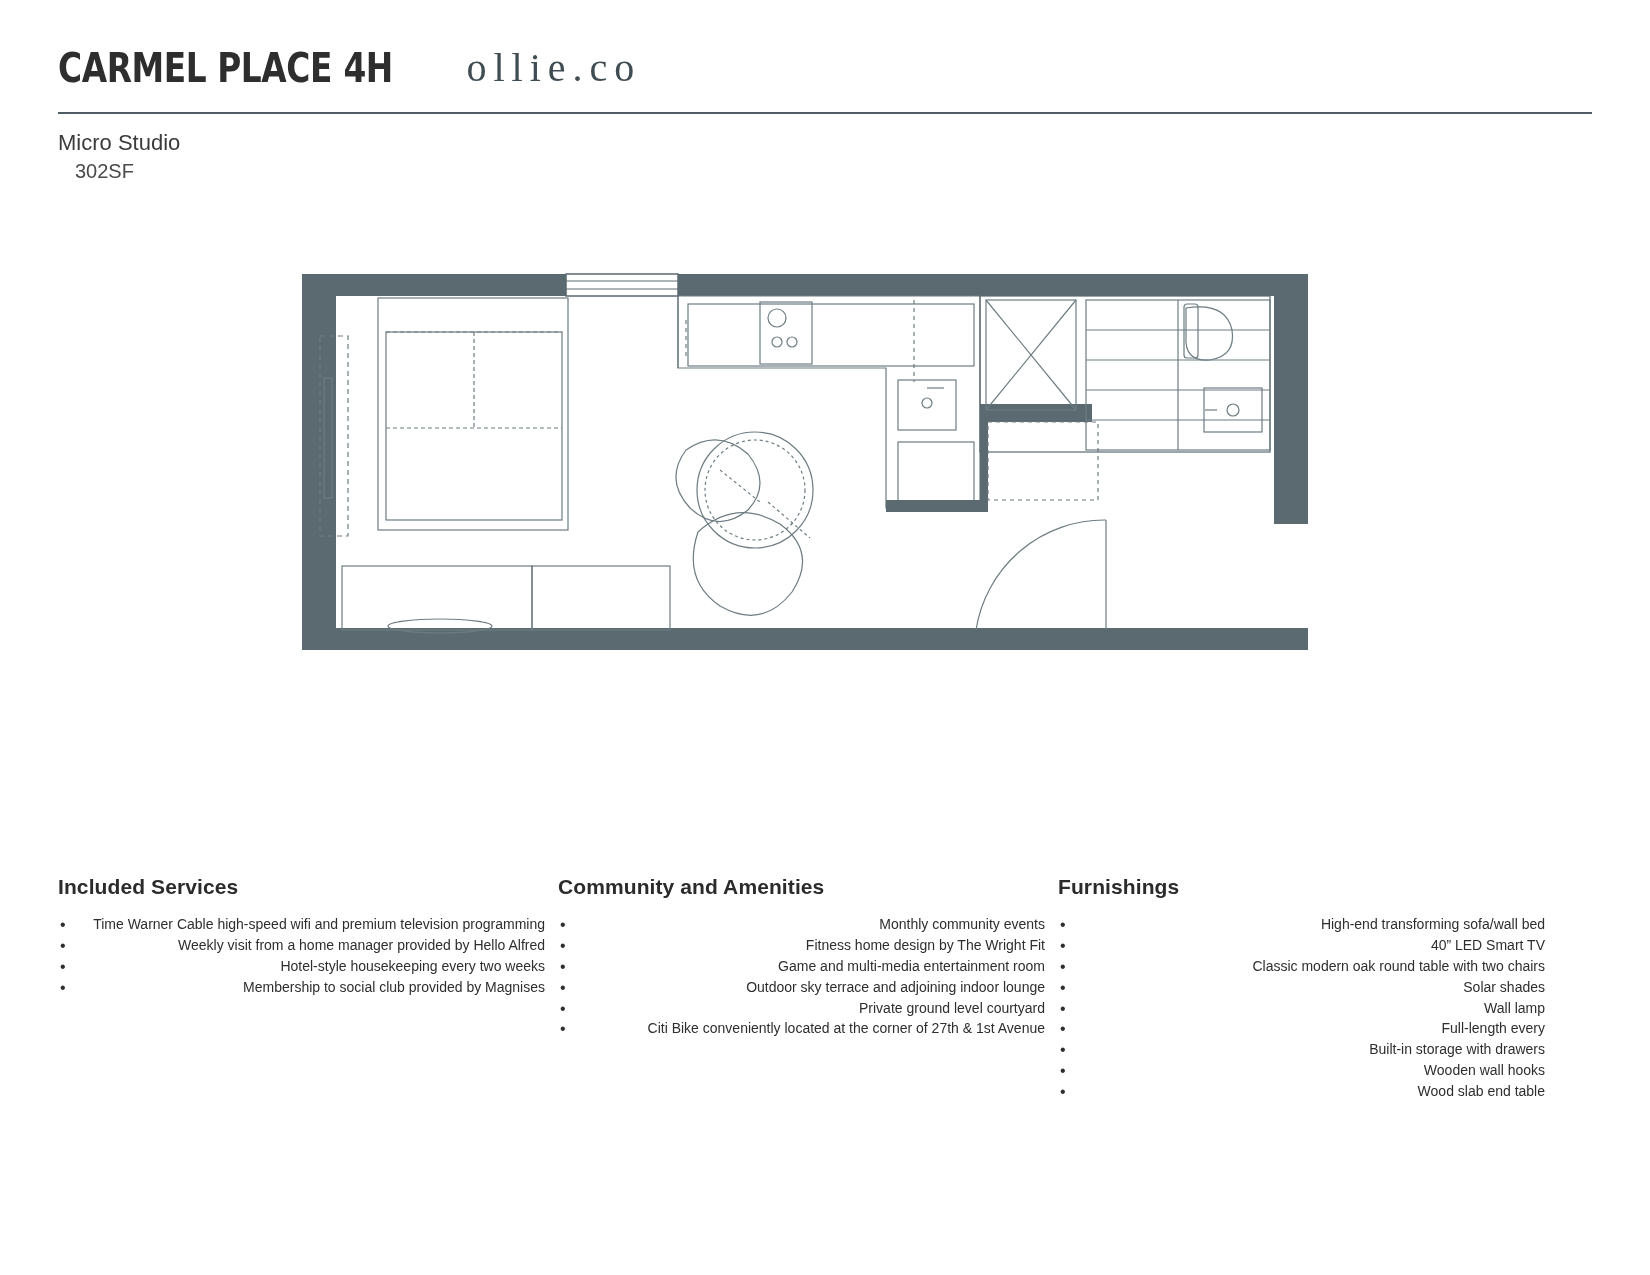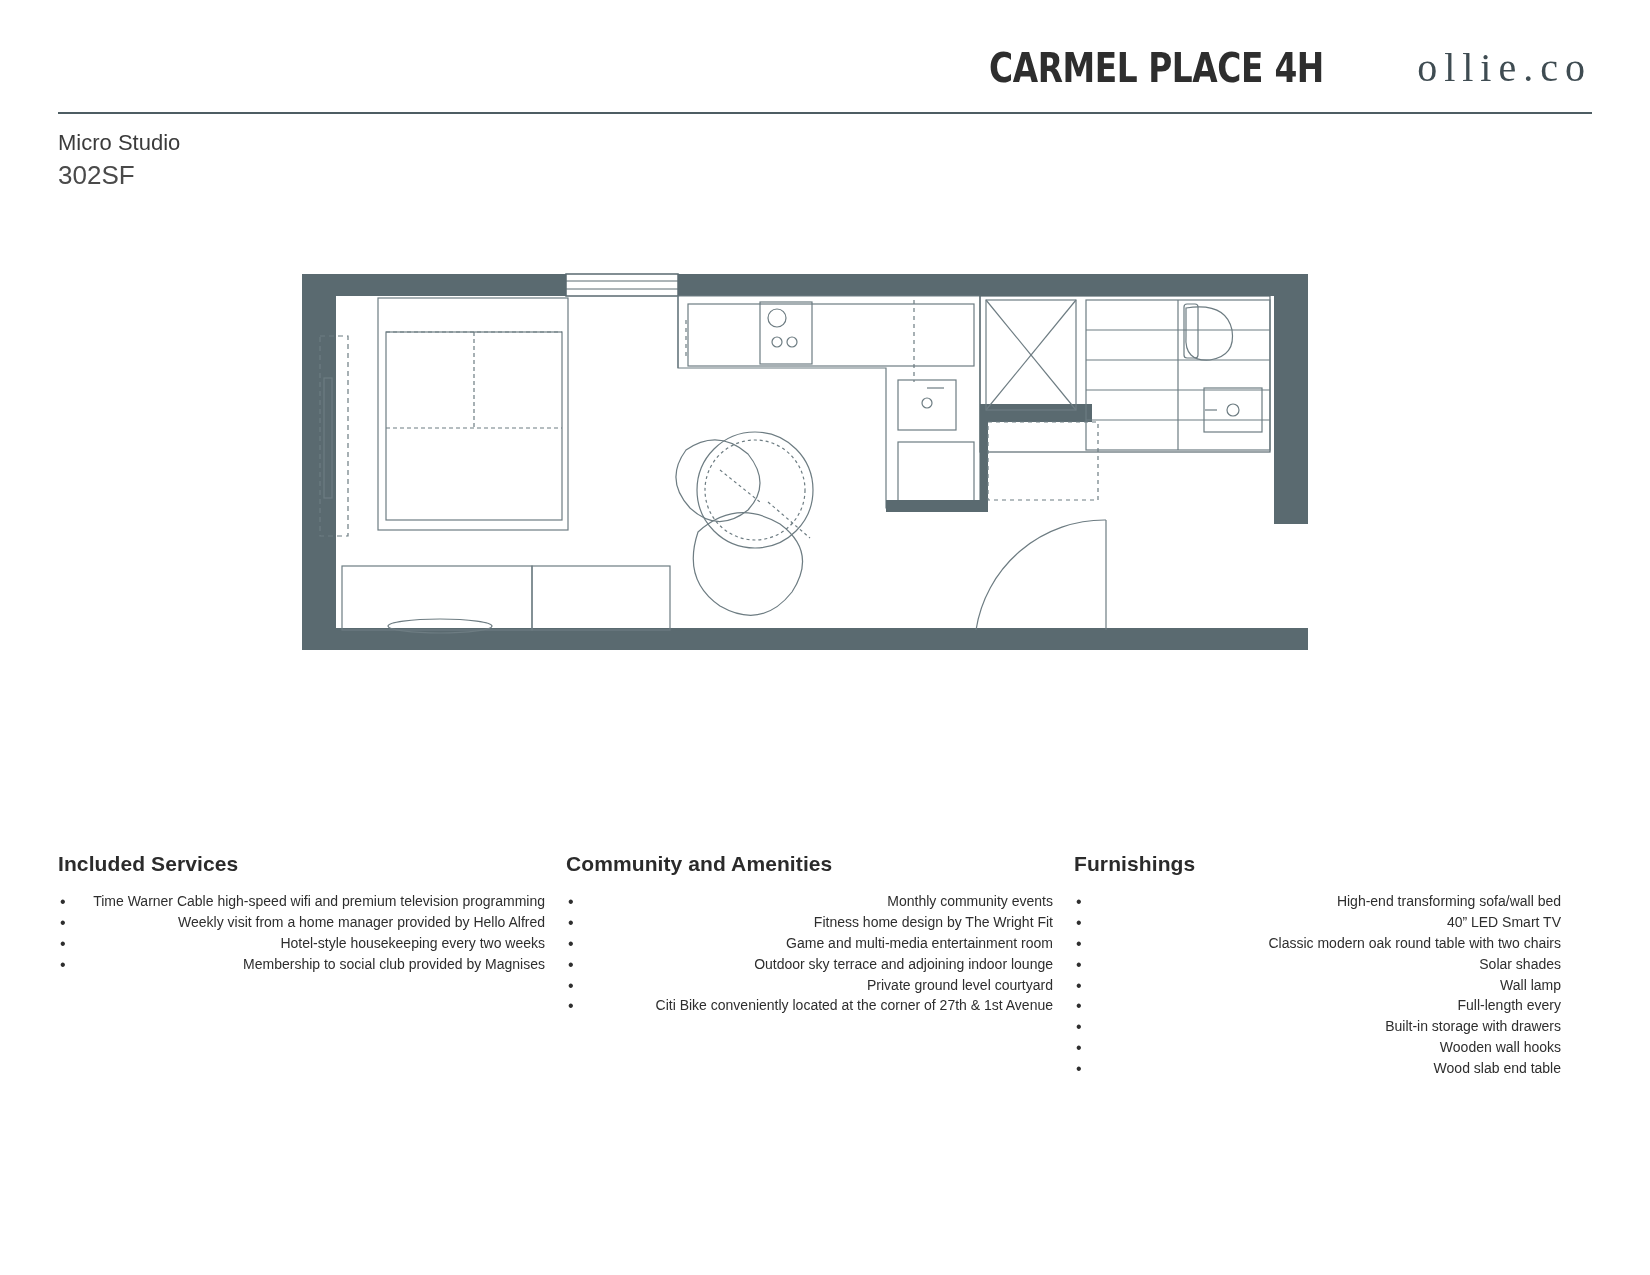--- a/index.html
+++ b/index.html
@@ -23,22 +23,21 @@
   
   .header {
     position: absolute;
     left: 58px;
     top: 48px;
     width: 1534px;
   }
   .header-row {
     display: flex;
     align-items: flex-end;
-    justify-content: flex-end;
-    gap: 20px;
+    justify-content: flex-start;
   }
   .title {
     font-family: "DejaVu Sans", sans-serif;
     font-weight: bold;
     font-size: 40px;
     letter-spacing: -0.5px;
     color: #2e2e2e;
     line-height: 1;
     transform: scaleX(0.82);
     transform-origin: left bottom;
@@ -65,42 +64,43 @@
   }
   .subtitle {
     position: absolute;
     left: 58px;
     top: 128px;
     font-size: 22px;
     color: #3b3b3b;
     line-height: 1.35;
   }
   .subtitle .sf {
-    font-size: 26px;
+    font-size: 20px;
     color: #4a4a4a;
+    margin-left: 17px;
   }
 
   
   .plan-wrap {
     position: absolute;
     left: 300px;
     top: 270px;
     width: 1010px;
     height: 390px;
   }
   .plan-svg { display: block; }
 
   
   .columns {
     position: absolute;
     left: 58px;
-    top: 852px;
+    top: 875px;
     width: 1534px;
     display: flex;
-    gap: 8px;
+    gap: 0;
   }
   .col { width: 500px; }
   .col:nth-child(2) { width: 500px; }
   .col-head {
     font-size: 21px;
     font-weight: bold;
     color: #2b2b2b;
     margin-bottom: 16px;
     letter-spacing: 0.1px;
   }

